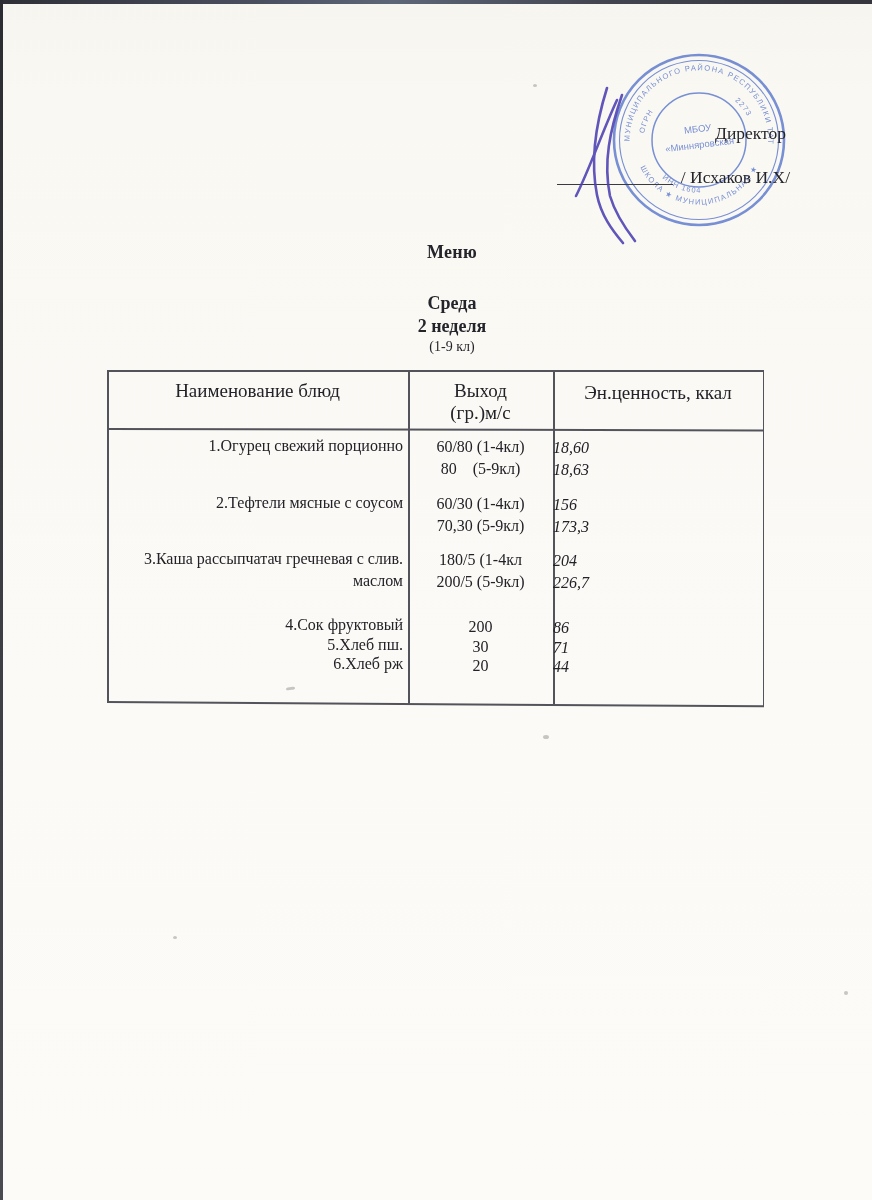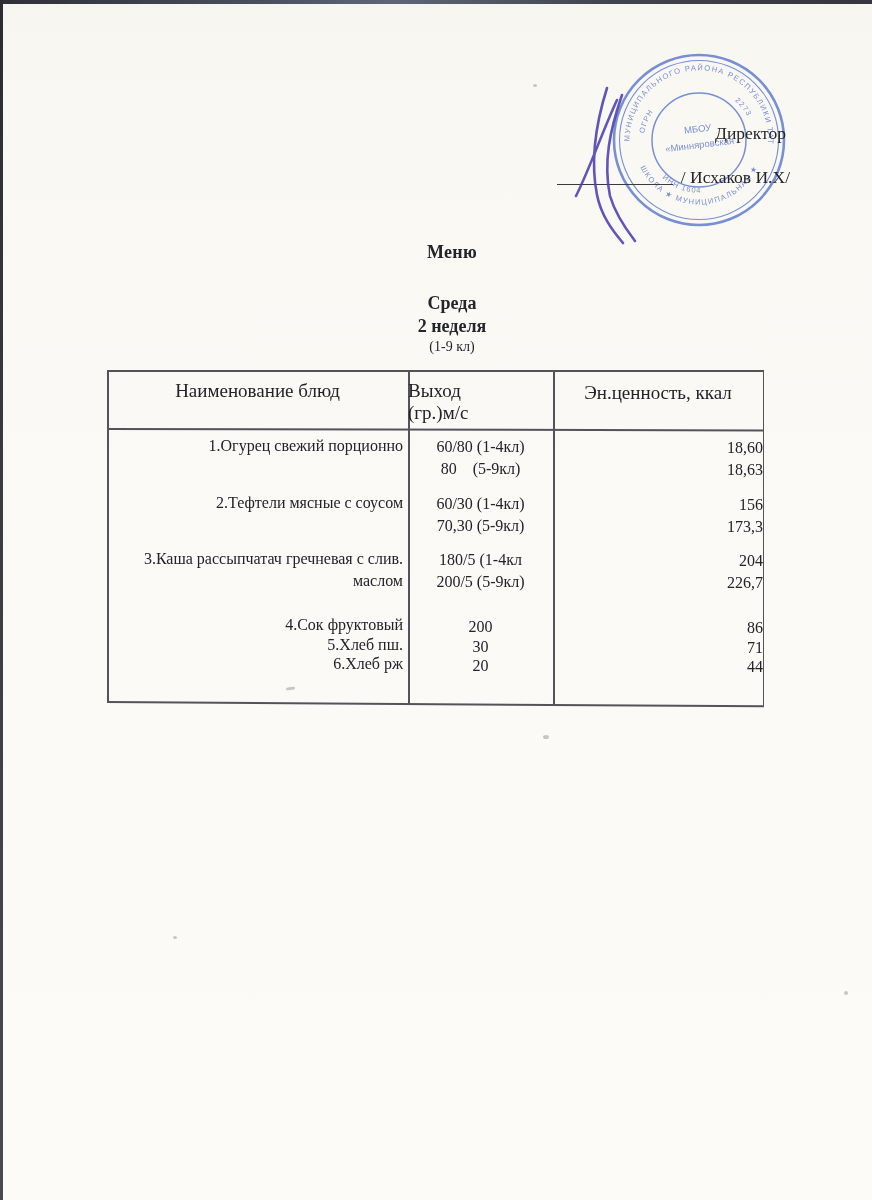--- a/index.html
+++ b/index.html
@@ -39,25 +39,25 @@
   .tl-hdr{left:107px;top:428px;width:657px;height:1.6px;transform:rotate(.12deg);transform-origin:left center;}
   .tl-bottom{left:107px;top:701px;width:657px;height:1.6px;transform:rotate(.38deg);transform-origin:left center;}
   .tl-left{left:107px;top:370px;width:1.6px;height:332px;}
   .tl-right{left:762.5px;top:370px;width:1.6px;height:336px;}
   .tl-v1{left:408px;top:370px;width:1.6px;height:334px;}
   .tl-v2{left:553px;top:370px;width:1.6px;height:335px;}
   
   .hdr,.cell{position:absolute;font-size:16px;z-index:2;color:#222228;}
   .hdr{font-size:19px;margin-top:8px;}
   .hdr-name{left:107px;top:372px;width:301px;text-align:center;}
-  .hdr-out{left:408px;top:372px;width:145px;line-height:22px;}
+  .hdr-out{left:408px;top:372px;width:145px;text-align:center;line-height:22px;}
   .hdr-kcal{left:553px;top:374px;width:210px;text-align:center;}
   .col-name .grp{position:absolute;left:111px;width:292px;line-height:22px;text-align:right;}
   .col-out .grp{position:absolute;left:408px;width:145px;line-height:22px;text-align:center;}
-  .col-kcal .grp{position:absolute;left:553px;width:210px;line-height:22px;text-align:right;}
+  .col-kcal .grp{position:absolute;left:553px;width:210px;line-height:22px;text-align:left;font-style:italic;}
   .lh19{line-height:19.5px !important;margin-top:8px;}
   .cell-line{white-space:pre-wrap;}
   
   .stamp text{fill:#5b78cd;}
   .stamp .ring-t{font-size:7.6px;letter-spacing:1.3px;font-family:"Liberation Sans",sans-serif;}
   .stamp .arc-t{font-size:7.4px;letter-spacing:1.1px;font-family:"Liberation Sans",sans-serif;}
   .stamp .ctr-t{font-size:9.5px;font-family:"Liberation Sans",sans-serif;}
   
   .speck{position:absolute;background:#9a9a96;border-radius:50%;opacity:.55;z-index:1;}
 </style>

